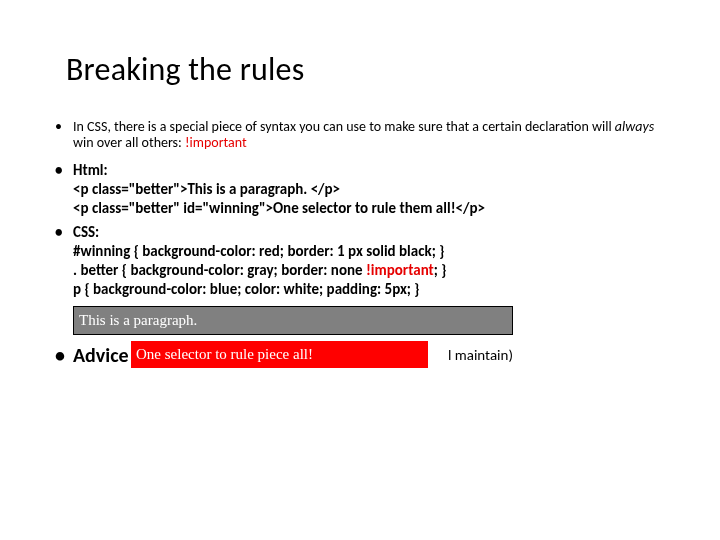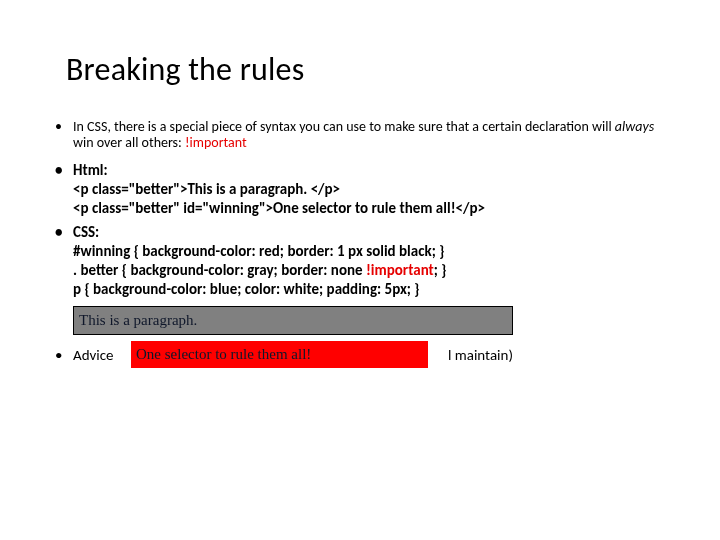--- a/index.html
+++ b/index.html
@@ -61,21 +61,21 @@
   .em { font-style: italic; }
   .red { color: #e60000; }
   .important-inline { color: #e60000; }
 
   .result-wrap {
     margin: 8px 0 0 18px;
     width: 440px;
   }
   .result-box {
     padding: 5px;
-    color: #0f172a;
+    color: #ffffff;
     font-family: "Times New Roman", serif;
     font-size: 15px;
     margin-bottom: 6px;
   }
   .para1 {
     background: #808080;
     border: 1px solid #000;
   }
   .para2 {
     background: #ff0000;
@@ -88,22 +88,22 @@
     margin-left: 20px;
     vertical-align: middle;
   }
   .advice-row {
     display: flex;
     align-items: center;
   }
   .advice-bullet {
     position: relative;
     padding-left: 18px;
-    font-size: 15px;
-    font-weight: 400;
+    font-size: 20px;
+    font-weight: 700;
     width: 58px;
   }
   .advice-bullet::before {
     content: "•";
     position: absolute;
     left: 0;
     top: 0;
   }
 </style>
 </head>
@@ -135,18 +135,18 @@
 
   <div class="result-wrap">
     <div class="result-box para1">This is a paragraph.</div>
 
     <div class="advice-row">
       <div style="flex:0 0 auto; margin-left:-18px; margin-right:0;">
         <div class="advice-bullet">
           <span>Advice</span>
         </div>
       </div>
-      <div class="result-box para2" style="flex:1; margin-bottom:0;">One selector to rule them all!</div>
+      <div class="result-box para2" style="flex:1; margin-bottom:0;">One selector to rule piece all!</div>
       <span class="advice-tail">l maintain)</span>
     </div>
   </div>
 
 </div>
 
 </body></html>

